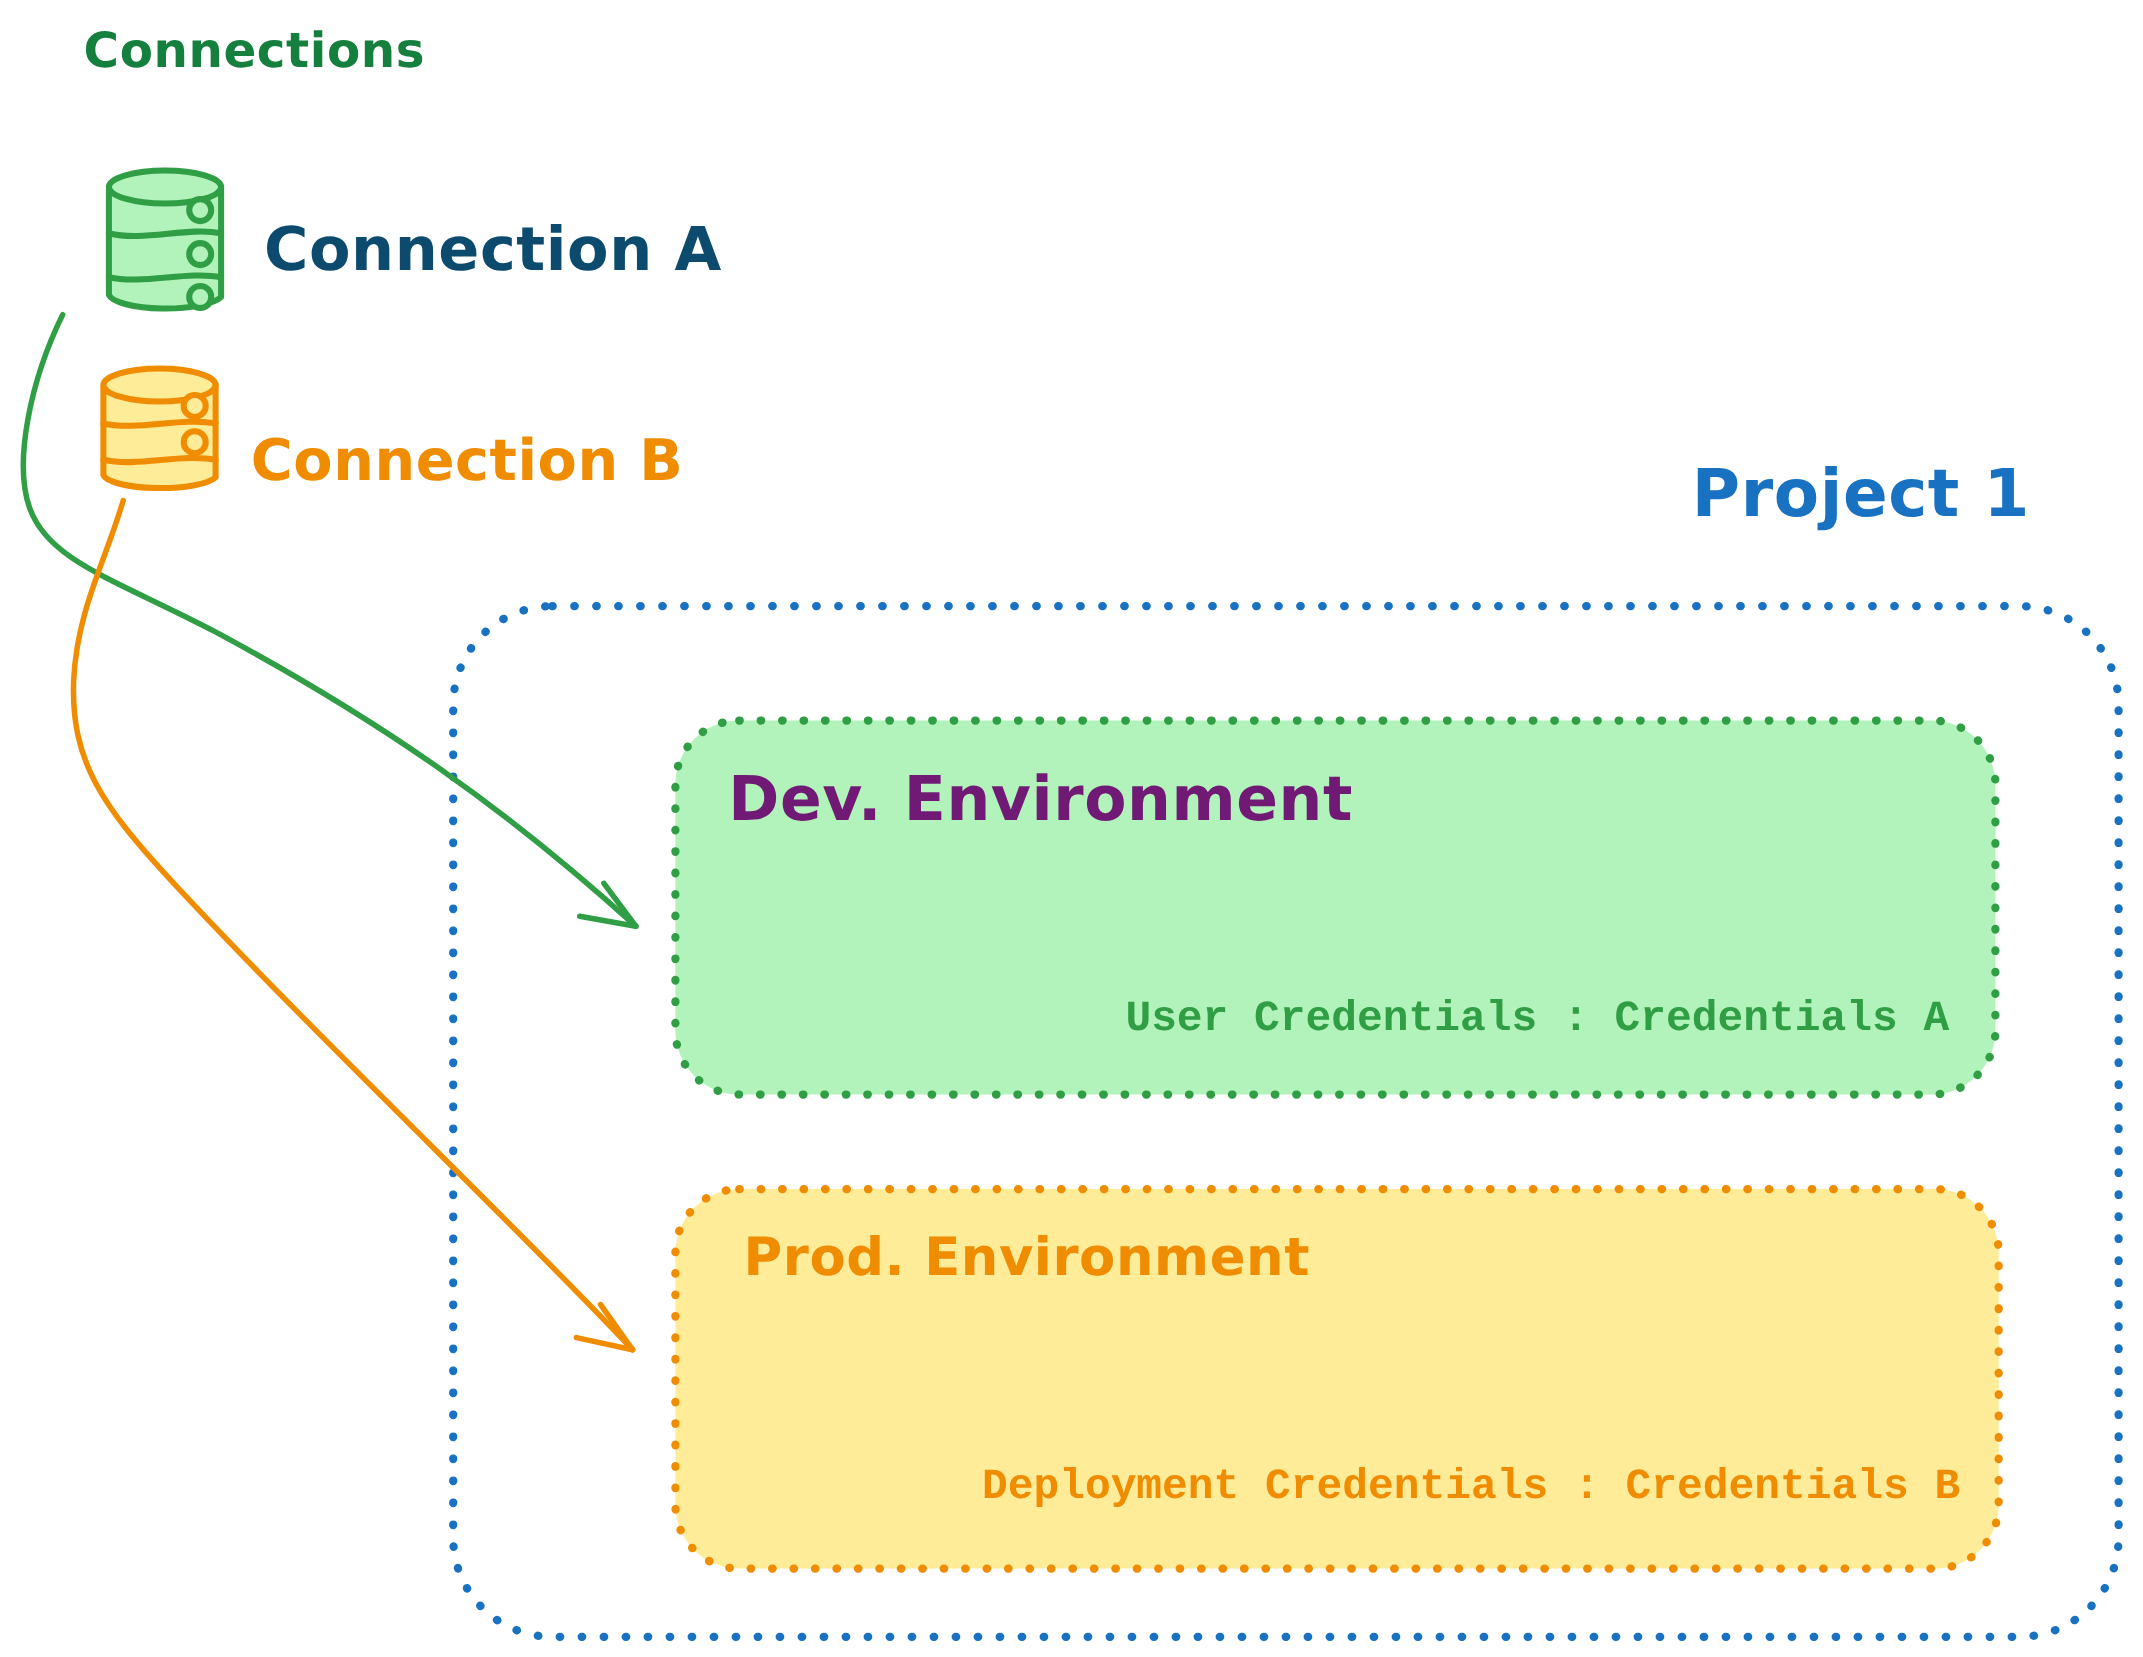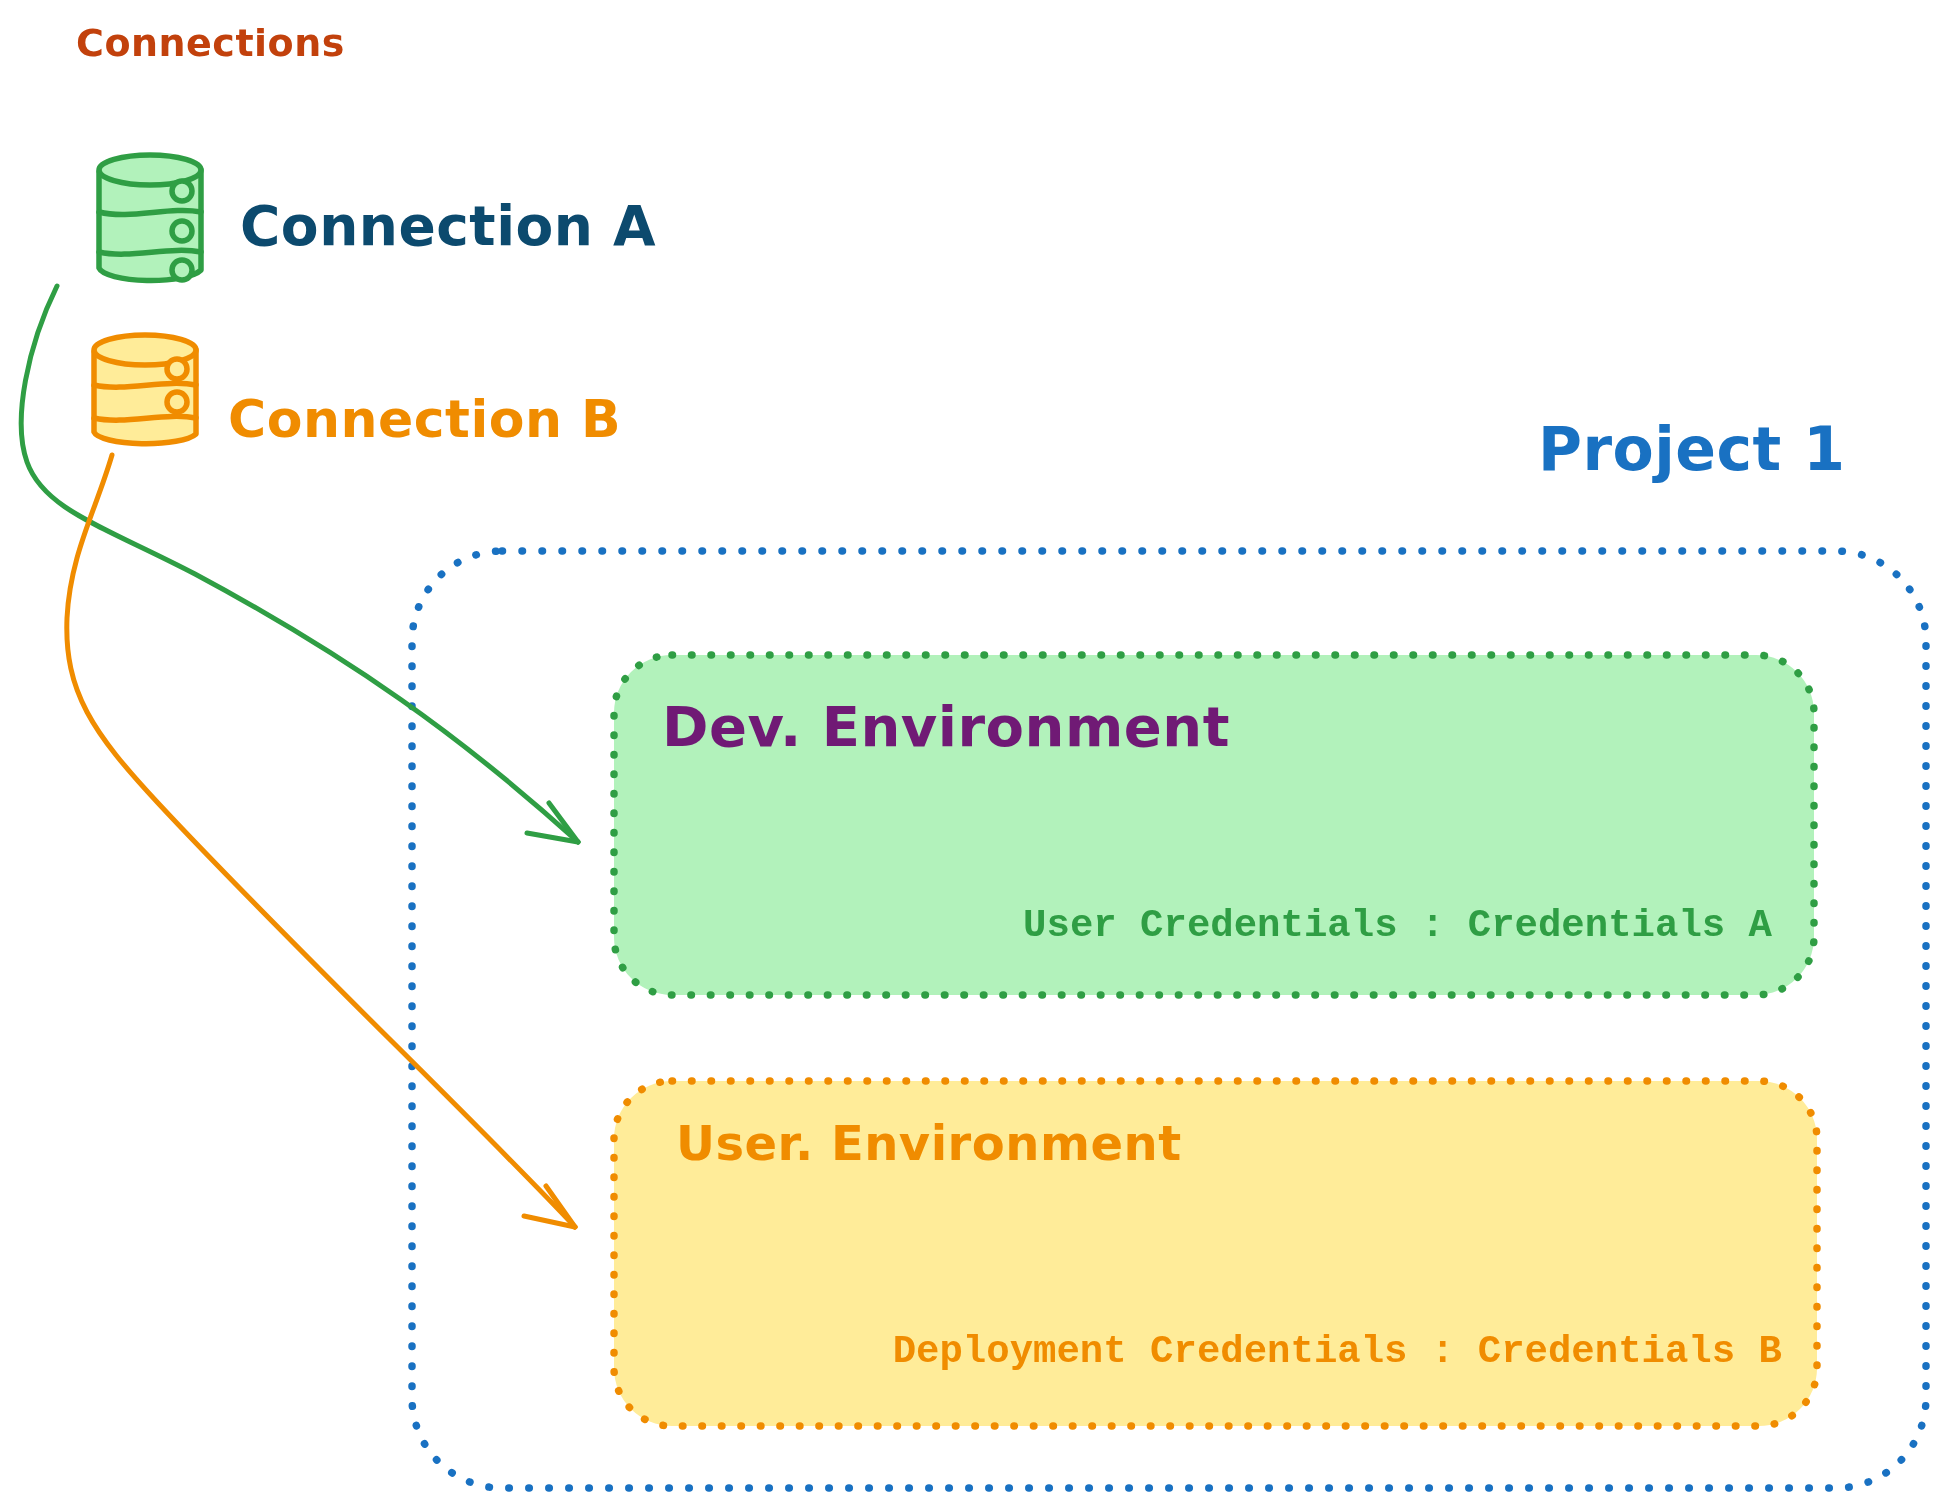--- a/index.html
+++ b/index.html
@@ -5,21 +5,21 @@
   html,body{margin:0;padding:0;background:#ffffff;}
   .canvas{
     position:relative;
     width:1948px;height:1506px;
     background:#ffffff;
     font-family:"DejaVu Sans", sans-serif;
     overflow:hidden;
   }
   .layer{position:absolute;left:0;top:0;width:1948px;height:1506px;}
   .txt{position:absolute;white-space:nowrap;line-height:1.05;font-weight:700;letter-spacing:0.5px;}
-  .t-title{left:76px;top:24px;font-size:38px;color:#c2410c;text-align:center;}
+  .t-title{left:76px;top:24px;font-size:44px;color:#15803d;text-align:center;}
   .t-connA{left:240px;top:198px;font-size:55px;color:#0c4a6e;}
   .t-connB{left:228px;top:392px;font-size:52px;color:#f08c00;}
   .t-project{left:1538px;top:418px;font-size:60px;color:#1971c2;}
   .t-dev{left:662px;top:698px;font-size:56px;color:#701a75;}
   .t-prod{left:676px;top:1118px;font-size:48px;color:#f08c00;}
   .t-mono{font-family:Liberation Mono, monospace;font-weight:700;letter-spacing:0;}
   .t-credA{right:176px;top:906px;font-size:39px;color:#2f9e44;}
   .t-credB{right:166px;top:1332px;font-size:39px;color:#f08c00;}
 </style>
 </head>
@@ -70,16 +70,16 @@
   <div class="txt t-title">Connections</div>
 
   <div class="txt t-connA">Connection A</div>
   <div class="txt t-connB">Connection B</div>
 
   <div class="txt t-project">Project 1</div>
 
   <div class="txt t-dev">Dev. Environment</div>
   <div class="txt t-mono t-credA">User Credentials : Credentials A</div>
 
-  <div class="txt t-prod">User. Environment</div>
+  <div class="txt t-prod">Prod. Environment</div>
   <div class="txt t-mono t-credB">Deployment Credentials : Credentials B</div>
 
 </div>
 
 </body></html>

